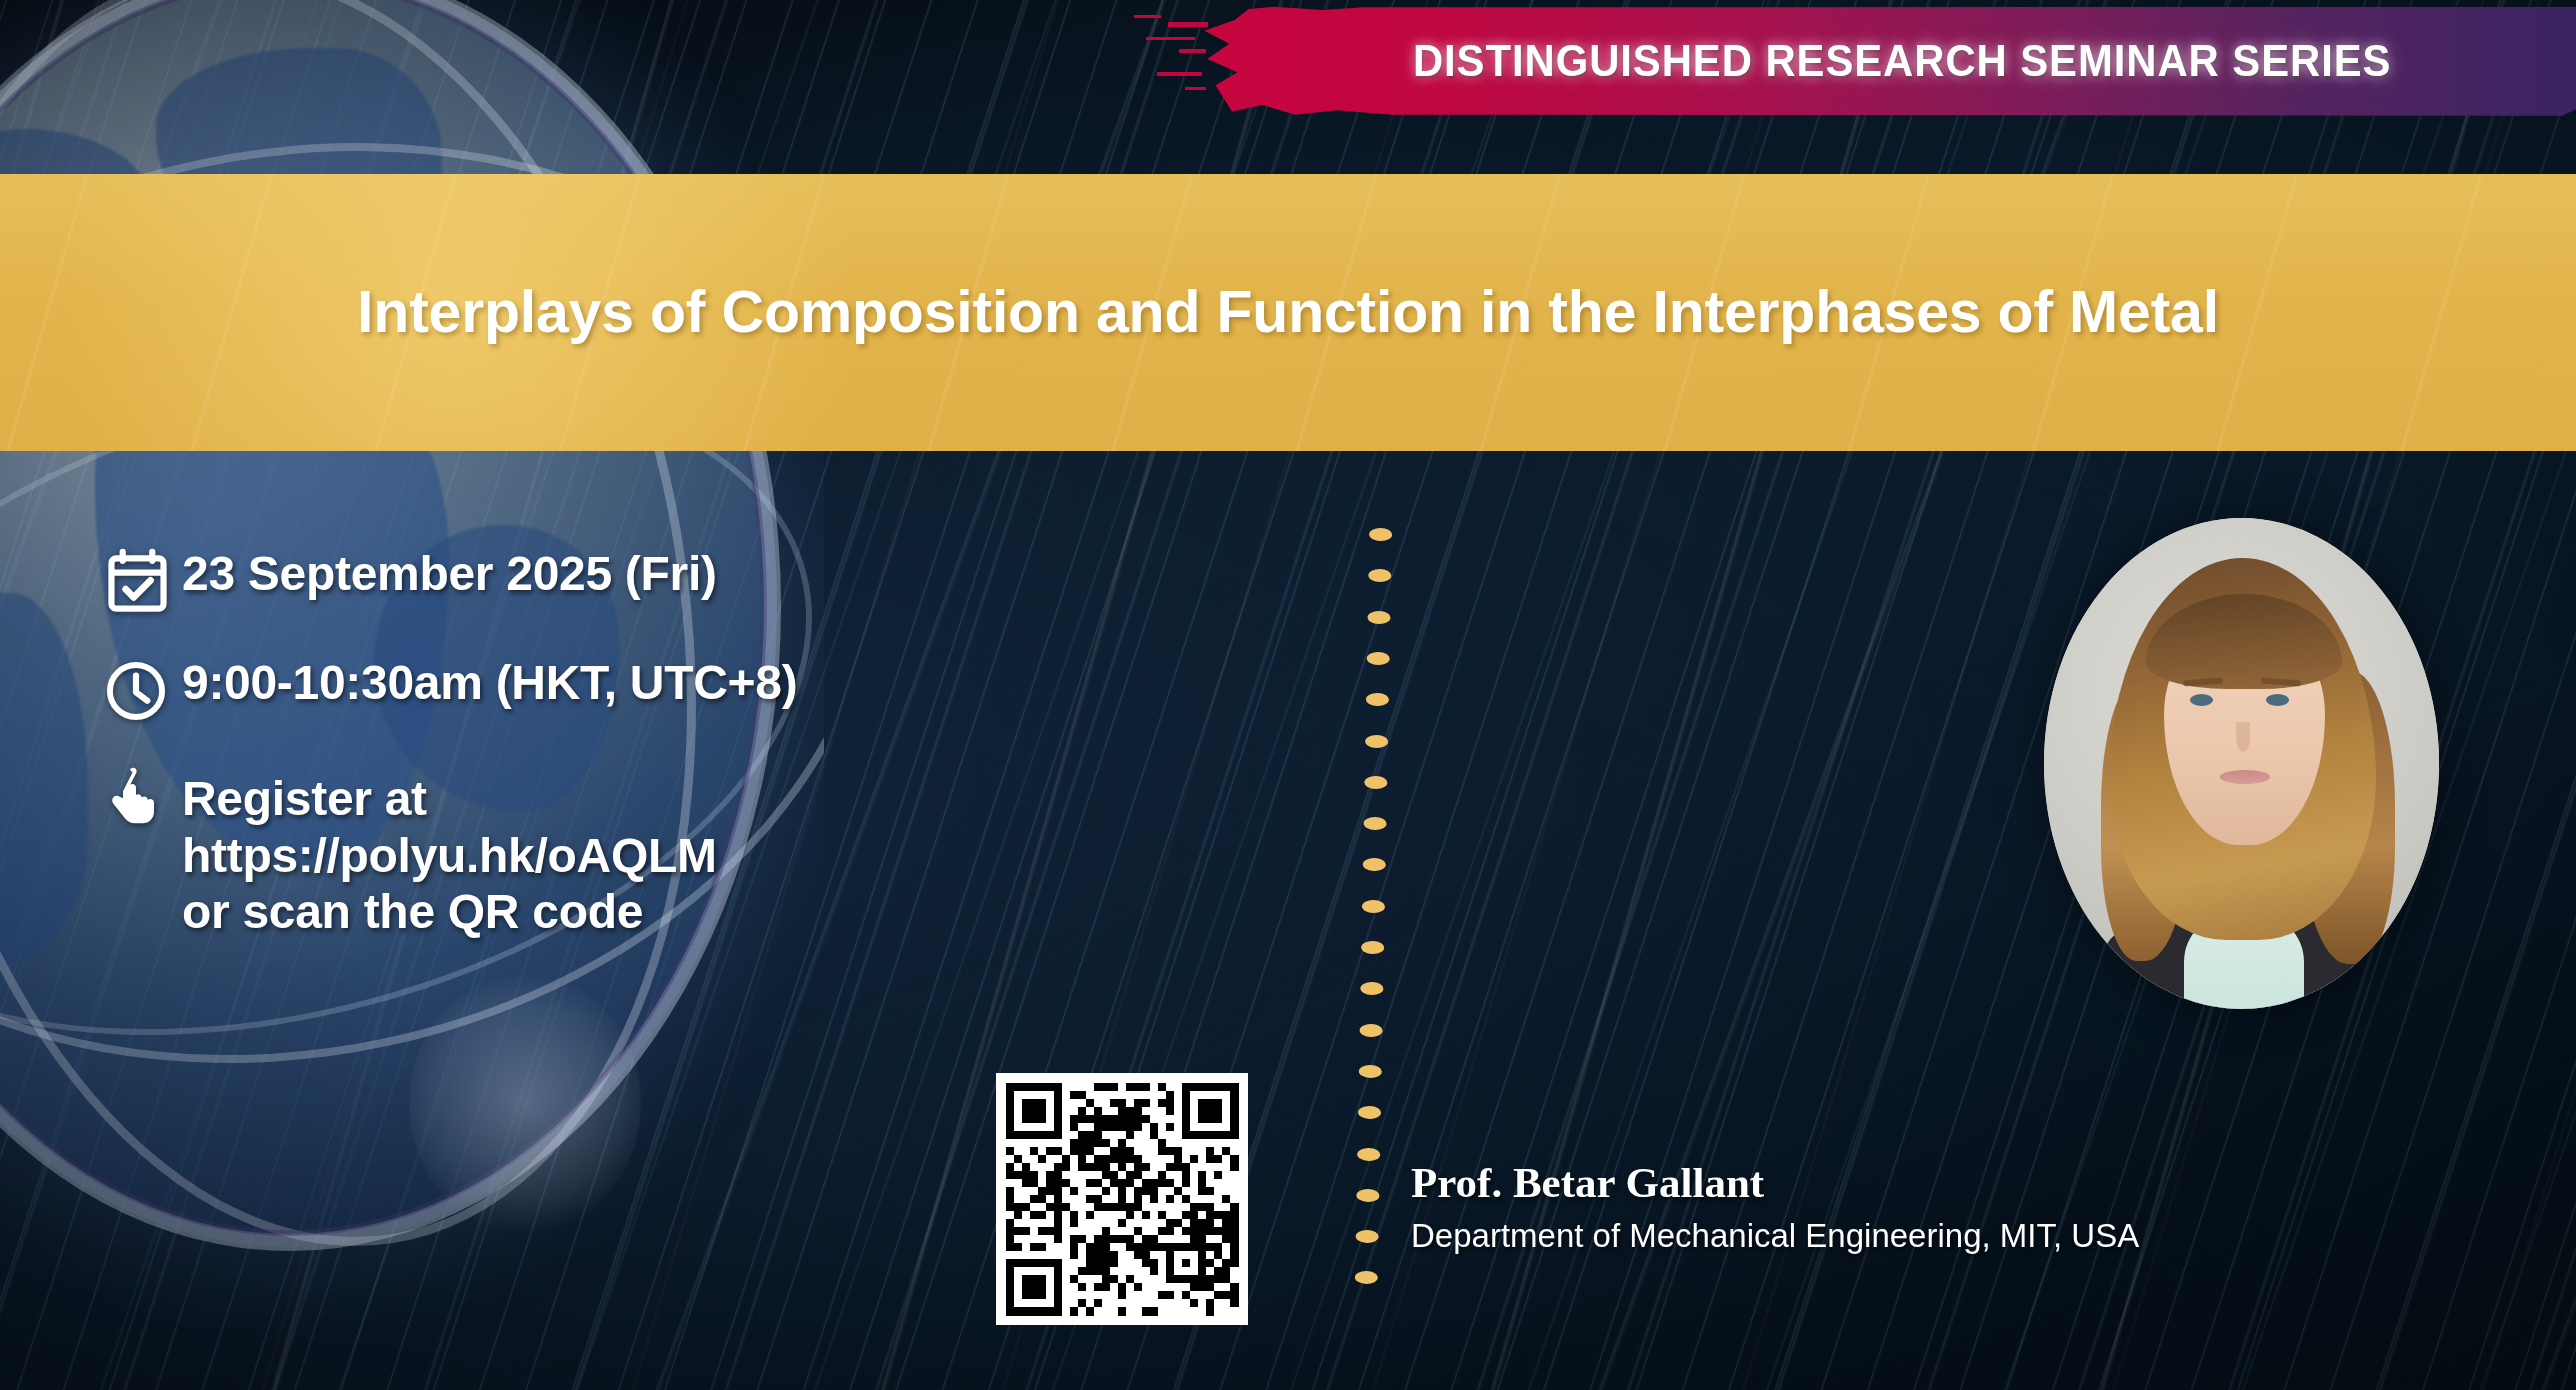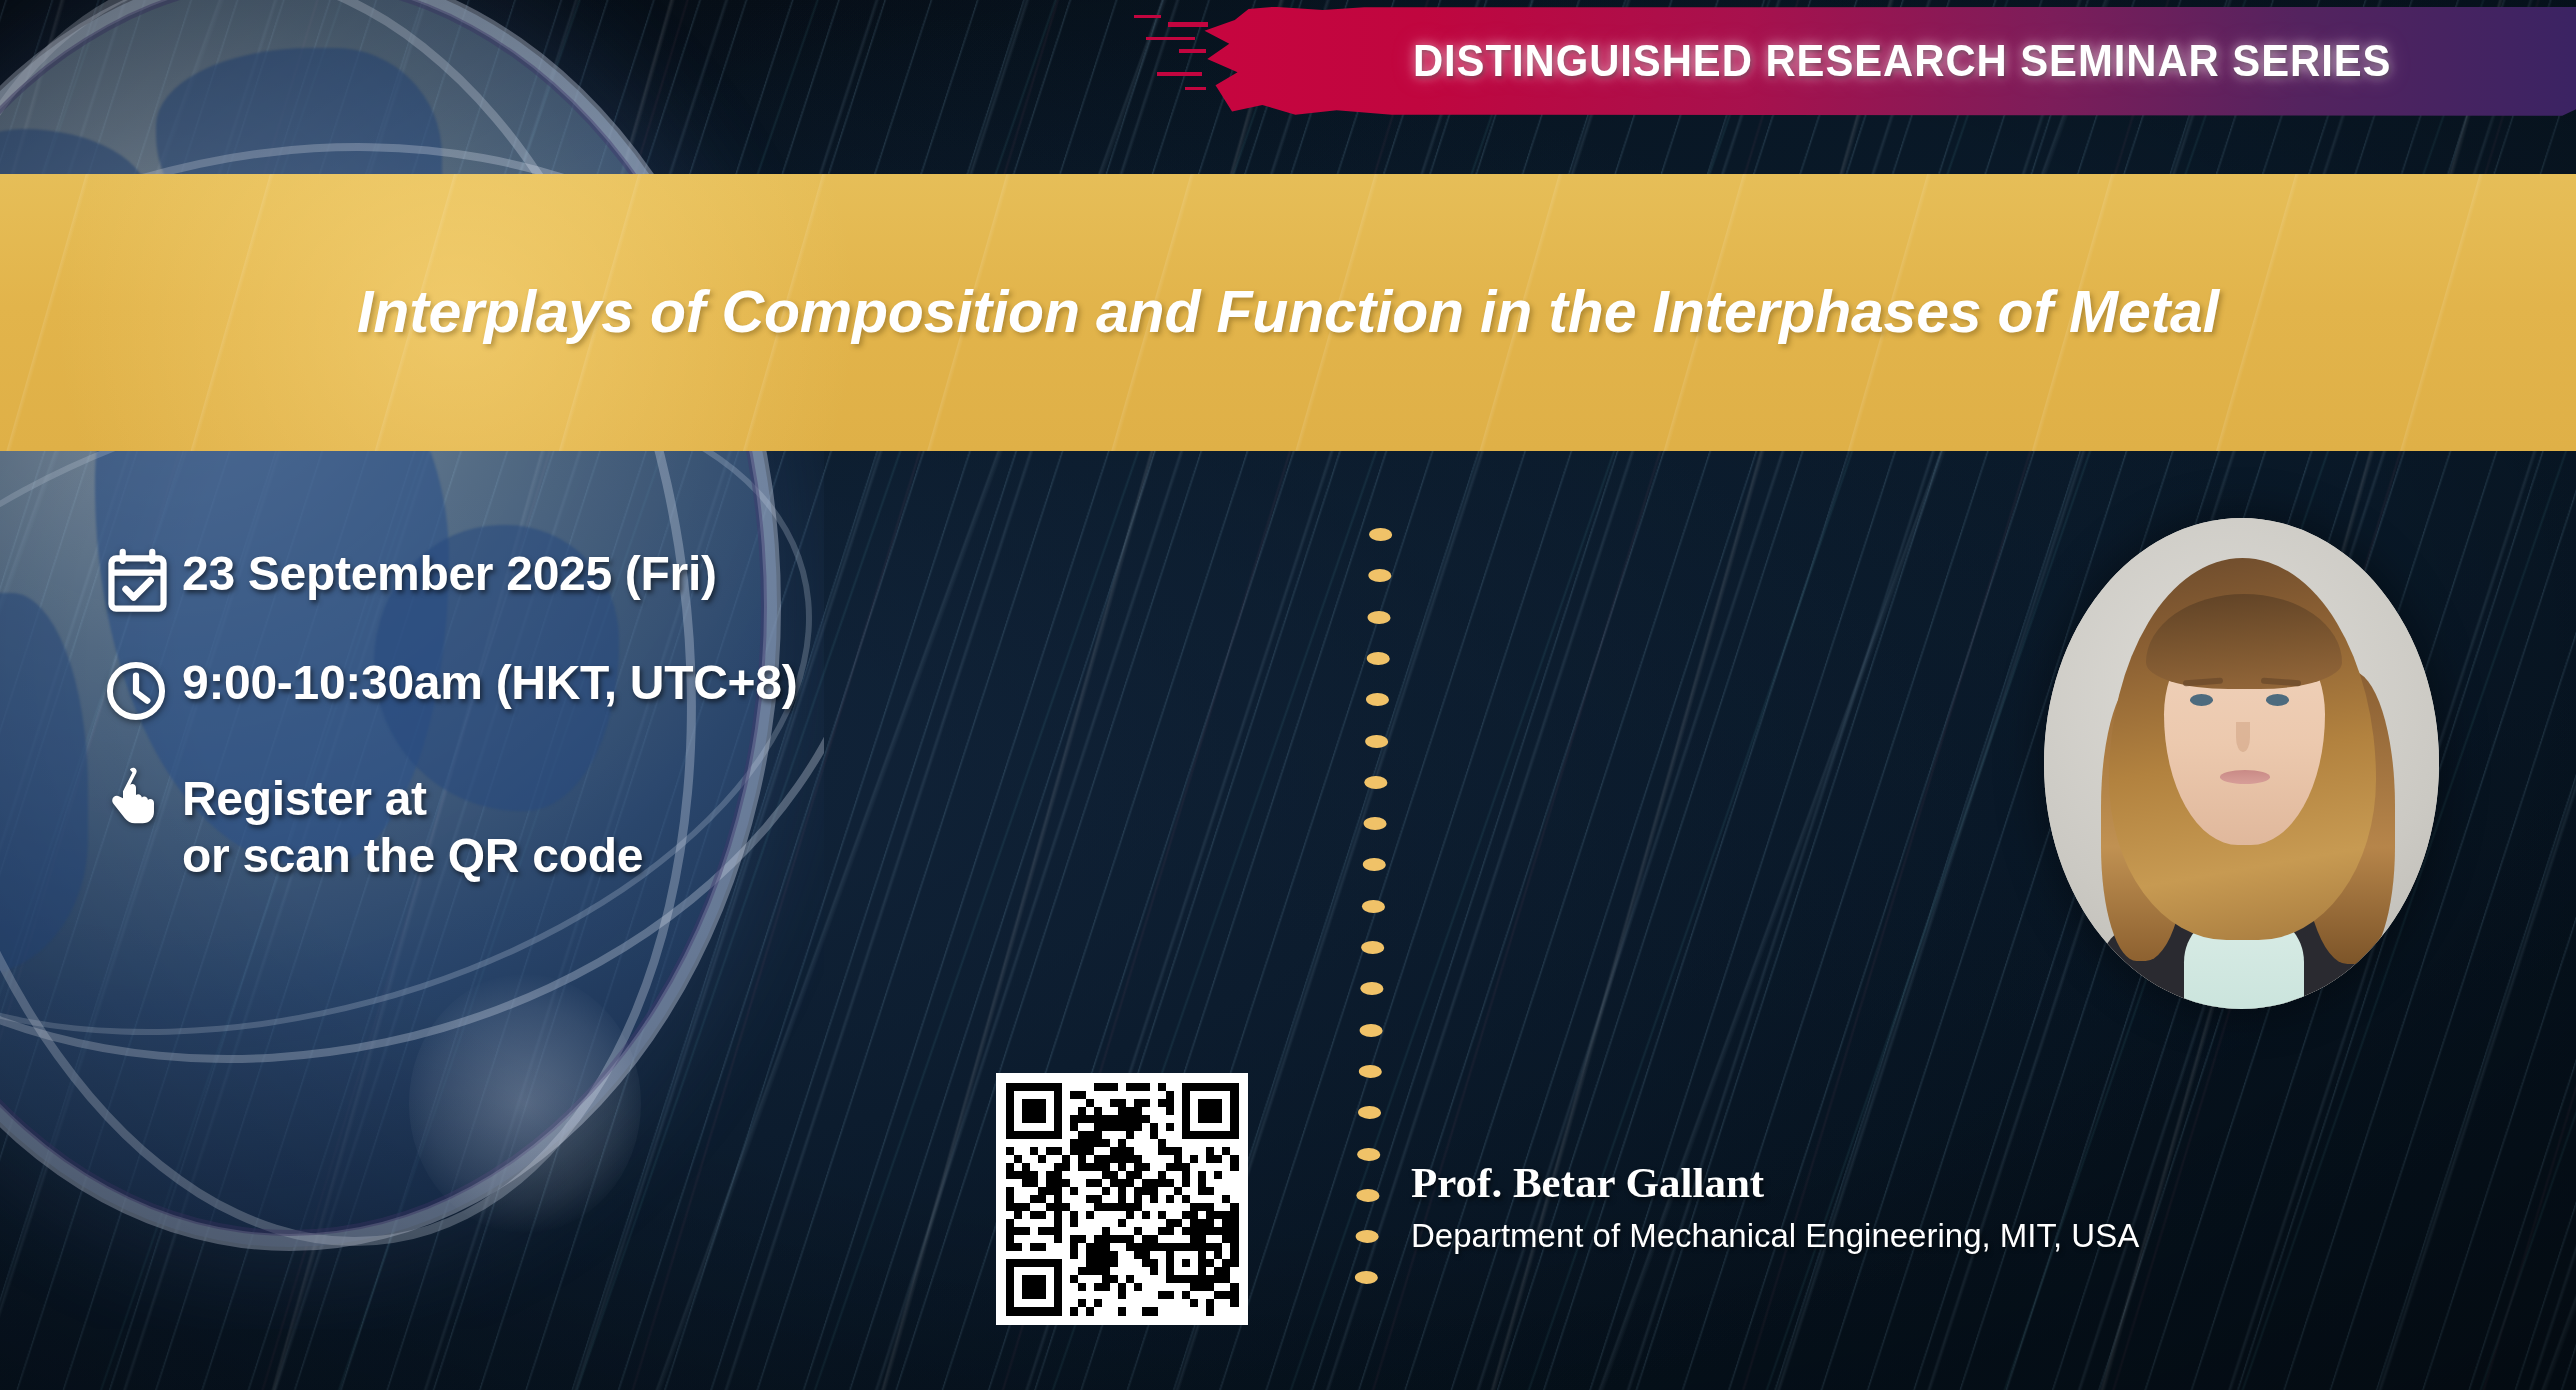--- a/index.html
+++ b/index.html
@@ -88,21 +88,21 @@
   .title-band{position:absolute;left:0;top:174px;width:2576px;height:277px;
     background:linear-gradient(180deg,#e6be58 0%,#e2b44b 48%,#dfb047 100%);
     overflow:hidden;}
   .band-streaks{position:absolute;inset:0;opacity:.22;
     background-image:repeating-linear-gradient(106deg, rgba(255,255,255,0) 0px, rgba(255,255,255,0) 82px, rgba(255,255,255,.5) 83px, rgba(255,255,255,0) 87px, rgba(255,255,255,0) 177px);}
   .band-glow{position:absolute;left:-55px;top:-123px;width:1022px;height:518px;border-radius:50%;
     background:radial-gradient(circle,rgba(255,226,140,.45) 0%,rgba(255,226,140,0) 70%);}
   .title-text{position:absolute;inset:0;display:flex;flex-direction:column;align-items:center;justify-content:center;
     padding:0 61px;}
   .title-line{color:#ffffff;font-size:59px;font-weight:700;line-height:1.26;text-align:center;
-    letter-spacing:-0.2px;text-shadow:2.7px 3.4px 4.8px rgba(110,80,20,.42);white-space:nowrap;font-style:italic;}
+    letter-spacing:-0.2px;text-shadow:2.7px 3.4px 4.8px rgba(110,80,20,.42);white-space:nowrap;}
 
   
   .info{position:absolute;left:102px;top:545px;width:1172px;}
   .row{display:flex;align-items:flex-start;}
   .ico{width:80px;min-width:80px;height:71px;display:flex;align-items:center;justify-content:flex-start;
     padding-top:2.7px;}
   .ico svg{display:block;filter:drop-shadow(1.4px 2px 3.4px rgba(0,0,0,.5));}
   .txtcol{padding-top:4.1px;}
   .big{color:#fff;font-size:48px;font-weight:700;line-height:1.06;letter-spacing:-0.3px;
     text-shadow:2px 2.7px 4.8px rgba(0,0,0,.55);white-space:nowrap;}
@@ -233,20 +233,21 @@
 
 
     <div class="row reg">
       <div class="ico">
         <svg width="63" height="75" viewBox="0 0 24 28" fill="none">
           <path d="M11.6 2.2 8.0 9.3V12l-1.4-.7c-1.3-.6-2.6.1-2.7 1.4-.05.6.2 1.1.6 1.6l4.2 5.3c.9 1.2 2.3 1.9 3.8 1.9h3.0c2.4 0 4.3-1.9 4.3-4.3v-3.5c0-.8-.6-1.4-1.4-1.4-.35 0-.66.12-.9.33-.06-.72-.66-1.3-1.4-1.3-.36 0-.68.13-.92.35-.1-.68-.68-1.2-1.38-1.2-.32 0-.62.1-.85.28V8.0c0-.8-.62-1.4-1.4-1.4-.3 0-.58.1-.8.25l2.3-4.5c.35-.68.08-1.5-.6-1.86-.68-.35-1.5-.08-1.85.6z" fill="#fff"></path>
         </svg>
       </div>
       <div class="txtcol">
         <div class="big">Register at</div>
+        <div class="big">https://polyu.hk/oAQLM</div>
         <div class="big">or scan the QR code</div>
       </div>
     </div>
   </div>
 
   <div class="qr">
     <div class="qr-grid" id="qr-grid">
         <i></i>
         <i></i>
         <i></i>

